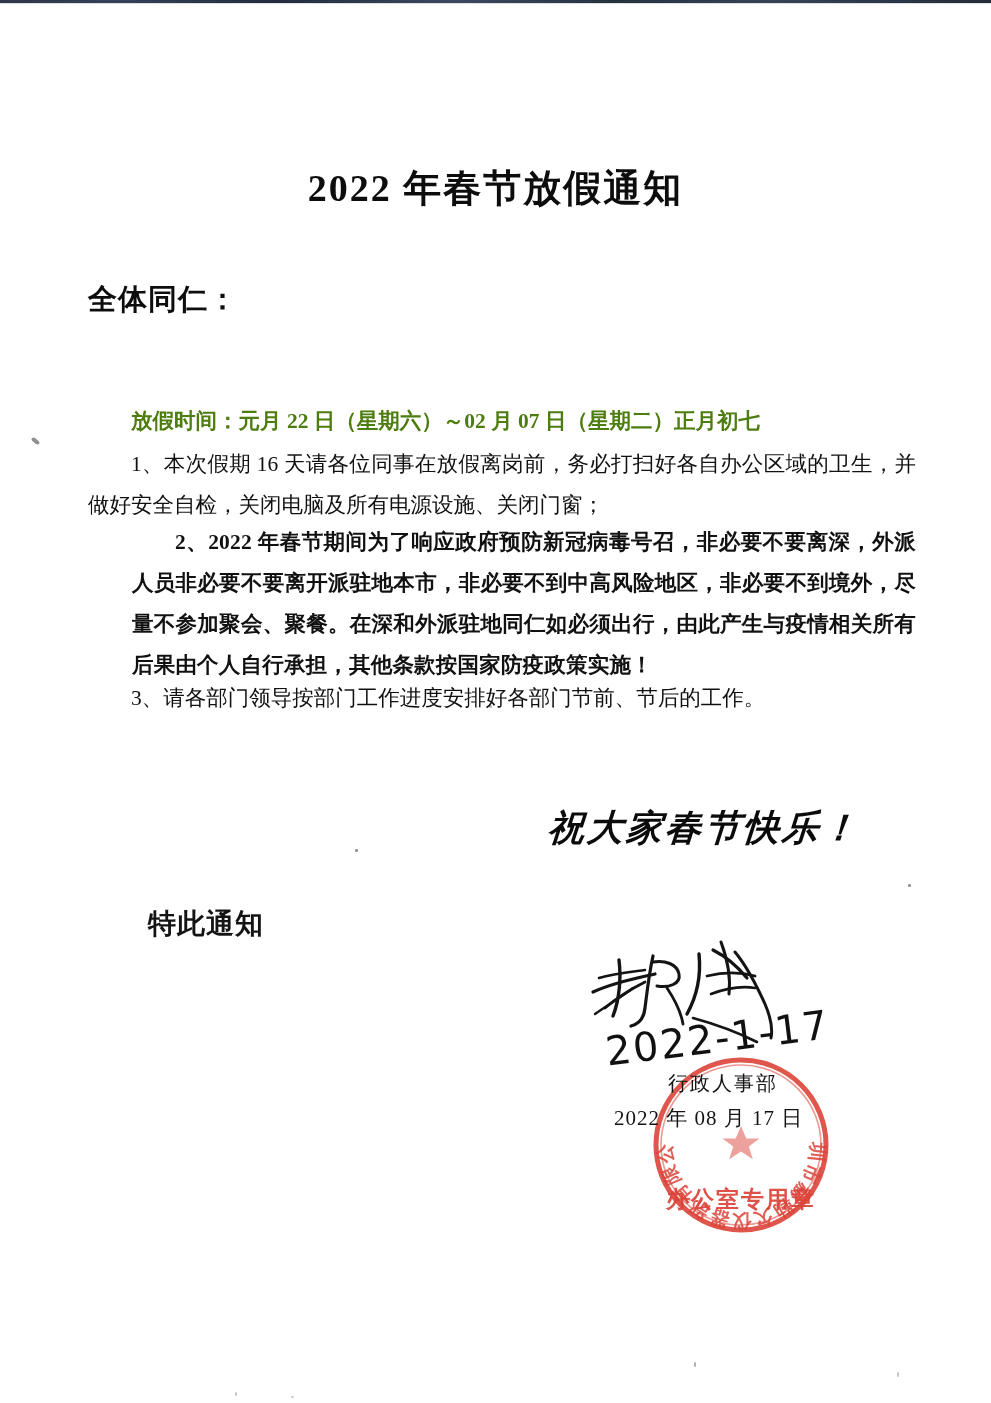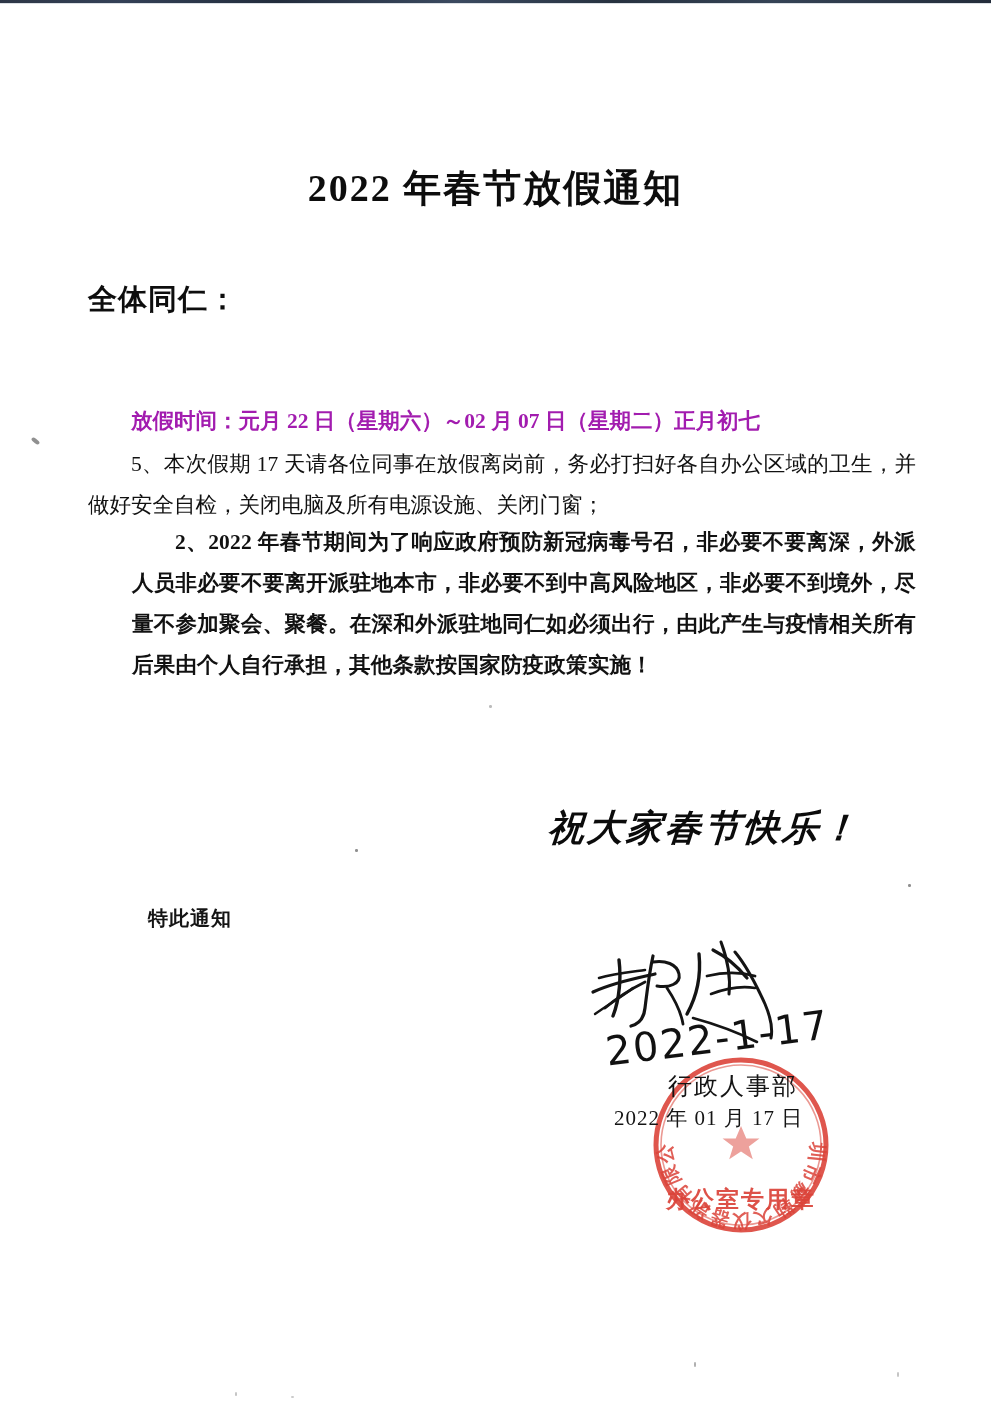--- a/index.html
+++ b/index.html
@@ -96,21 +96,21 @@
   .holiday-line {
     position: absolute;
     top: 402px;
     left: 88px;
     width: 826px;
     font-family: "Liberation Serif", "DejaVu Serif", serif;
     font-weight: bold;
     font-size: 21.5px;
     line-height: 38px;
     text-indent: 2em;
-    color: #a21caf;
+    color: #4d7c0f;
   }
 
   .para-1 {
     position: absolute;
     top: 444px; left: 88px; width: 828px;
   }
   .para-2 {
     position: absolute;
     top: 522px; left: 88px; width: 828px;
   }
@@ -135,21 +135,21 @@
     color: #0b0b0b;
     transform: skewX(-4deg);
   }
 
   .notice-closing {
     position: absolute;
     top: 905px;
     left: 148px;
     font-family: "Liberation Sans", "DejaVu Sans", sans-serif;
     font-weight: bold;
-    font-size: 20px;
+    font-size: 28px;
     letter-spacing: 1px;
     color: #141414;
   }
 
   
   .sig-wrap {
     position: absolute;
     top: 930px;
     left: 575px;
     width: 280px;
@@ -166,21 +166,21 @@
     transform: rotate(-7deg);
     letter-spacing: 2px;
     white-space: nowrap;
   }
 
   .dept-line {
     position: absolute;
     top: 1070px;
     left: 668px;
     font-family: "Liberation Serif", "DejaVu Serif", serif;
-    font-size: 24px;
+    font-size: 20px;
     letter-spacing: 2px;
     color: #141414;
     z-index: 6;
   }
   .date-line {
     position: absolute;
     top: 1104px;
     left: 614px;
     font-family: "Liberation Serif", "DejaVu Serif", serif;
     font-size: 21px;
@@ -219,27 +219,30 @@
   <div class="speck" style="left:291px; top:1396px; width:3px; height:2px; opacity:.35;"></div>
 
   <div class="title">2022 年春节放假通知</div>
 
   <div class="salutation">全体同仁：</div>
 
 
   <div class="holiday-line">放假时间：元月 22 日（星期六）～02 月 07 日（星期二）正月初七</div>
 
   <div class="para-1">
-    <p class="p indent">5、本次假期 17 天请各位同事在放假离岗前，务必打扫好各自办公区域的卫生，并做好安全自检，关闭电脑及所有电源设施、关闭门窗；</p>
+    <p class="p indent">1、本次假期 16 天请各位同事在放假离岗前，务必打扫好各自办公区域的卫生，并做好安全自检，关闭电脑及所有电源设施、关闭门窗；</p>
   </div>
 
   <div class="para-2">
     <p class="p indent bold">2、2022 年春节期间为了响应政府预防新冠病毒号召，非必要不要离深，外派人员非必要不要离开派驻地本市，非必要不到中高风险地区，非必要不到境外，尽量不参加聚会、聚餐。在深和外派驻地同仁如必须出行，由此产生与疫情相关所有后果由个人自行承担，其他条款按国家防疫政策实施！</p>
   </div>
 
+  <div class="para-3">
+    <p class="p indent">3、请各部门领导按部门工作进度安排好各部门节前、节后的工作。</p>
+  </div>
 
 
   <div class="greeting">祝大家春节快乐！</div>
 
   <div class="notice-closing">特此通知</div>
 
   <div class="sig-wrap">
     <svg width="280" height="140" viewBox="0 0 280 140" fill="none" xmlns="http://www.w3.org/2000/svg">
       <g stroke="#141414" stroke-linecap="round" stroke-linejoin="round" fill="none">
         <path d="M18 62 C40 52, 62 48, 80 44" stroke-width="3.2"></path>
@@ -281,15 +284,15 @@
       <g opacity=".5" fill="#d6291e" transform="translate(93 92) scale(0.9)">
         <polygon points="0,-20 5.9,-6.2 20.5,-6.2 8.7,2.9 13.1,17 0,8.4 -13.1,17 -8.7,2.9 -20.5,-6.2 -5.9,-6.2"></polygon>
       </g>
 
       <text x="93" y="155" text-anchor="middle" font-family="'Liberation Serif','DejaVu Serif',serif" font-size="23" font-weight="bold" fill="#d6291e" letter-spacing="2" opacity=".92">办公室专用章</text>
     </svg>
   </div>
 
   <div class="dept-line">行政人事部</div>
 
-  <div class="date-line">2022 年 01 月 17 日</div>
+  <div class="date-line">2022 年 08 月 17 日</div>
 
 </div>
 
 </body></html>

